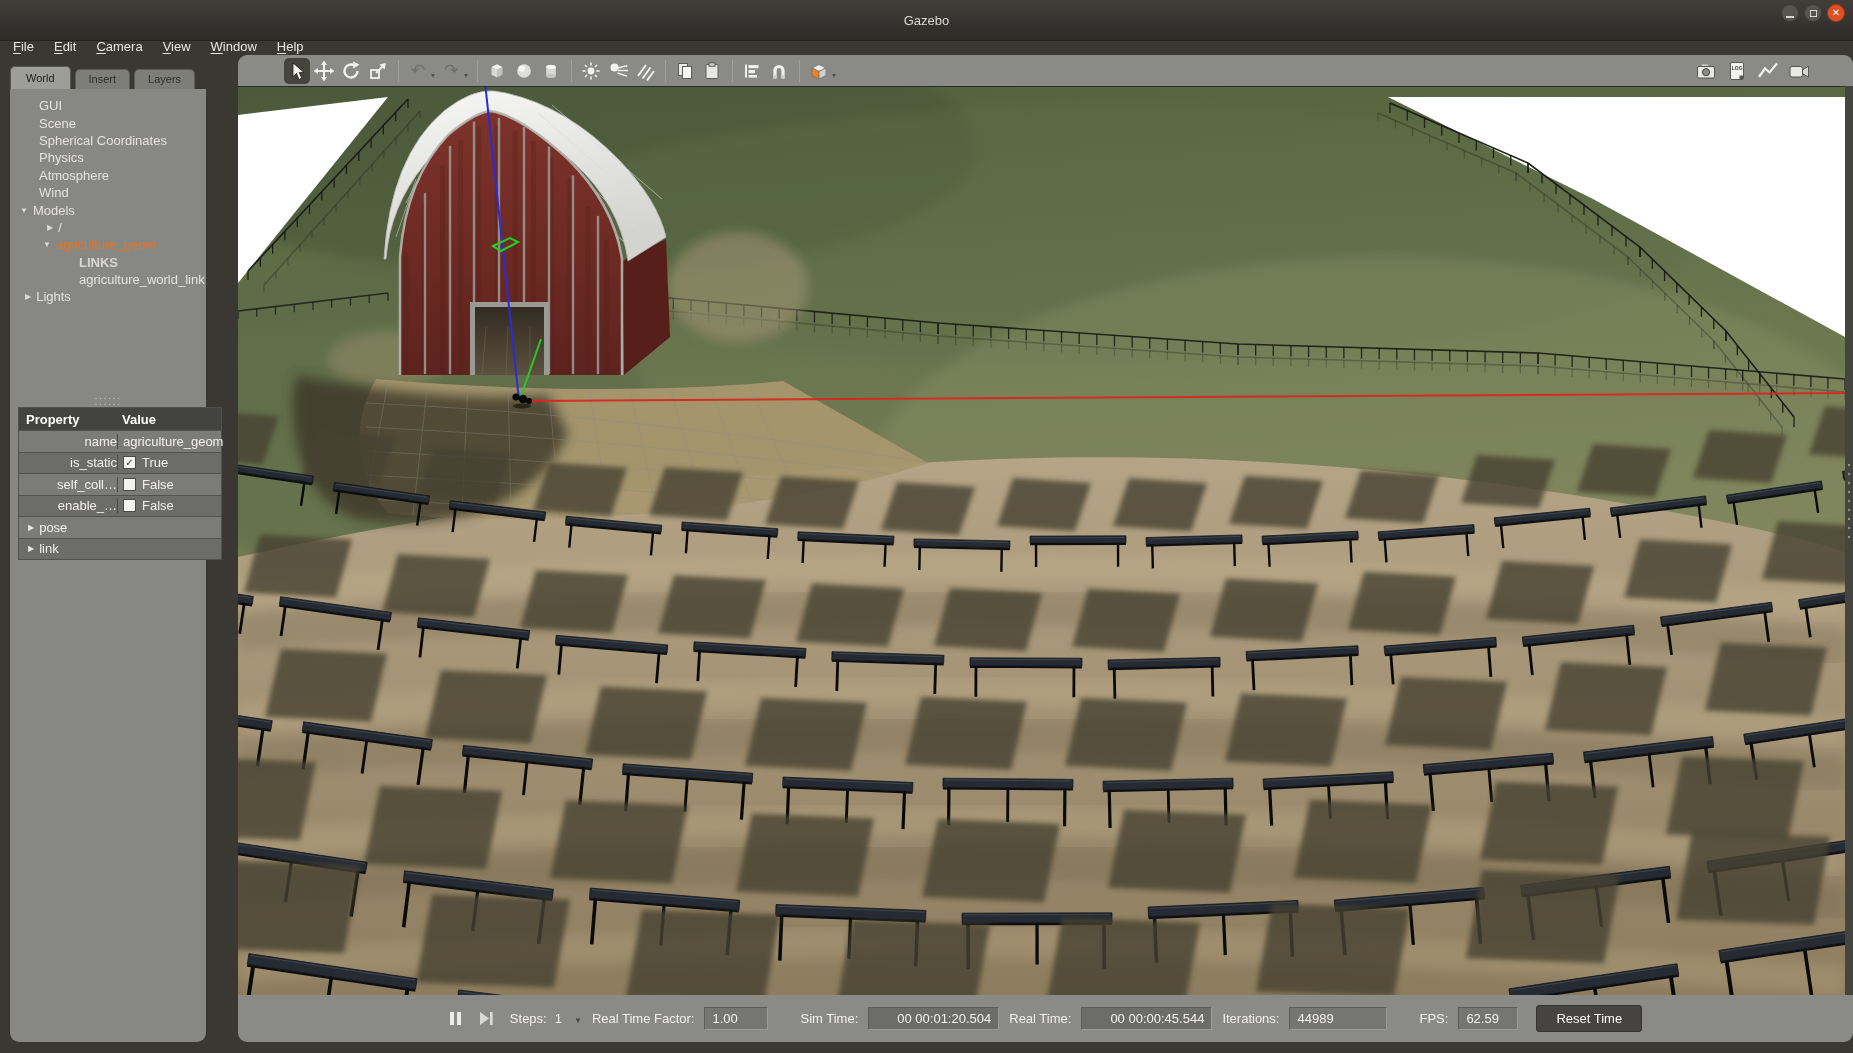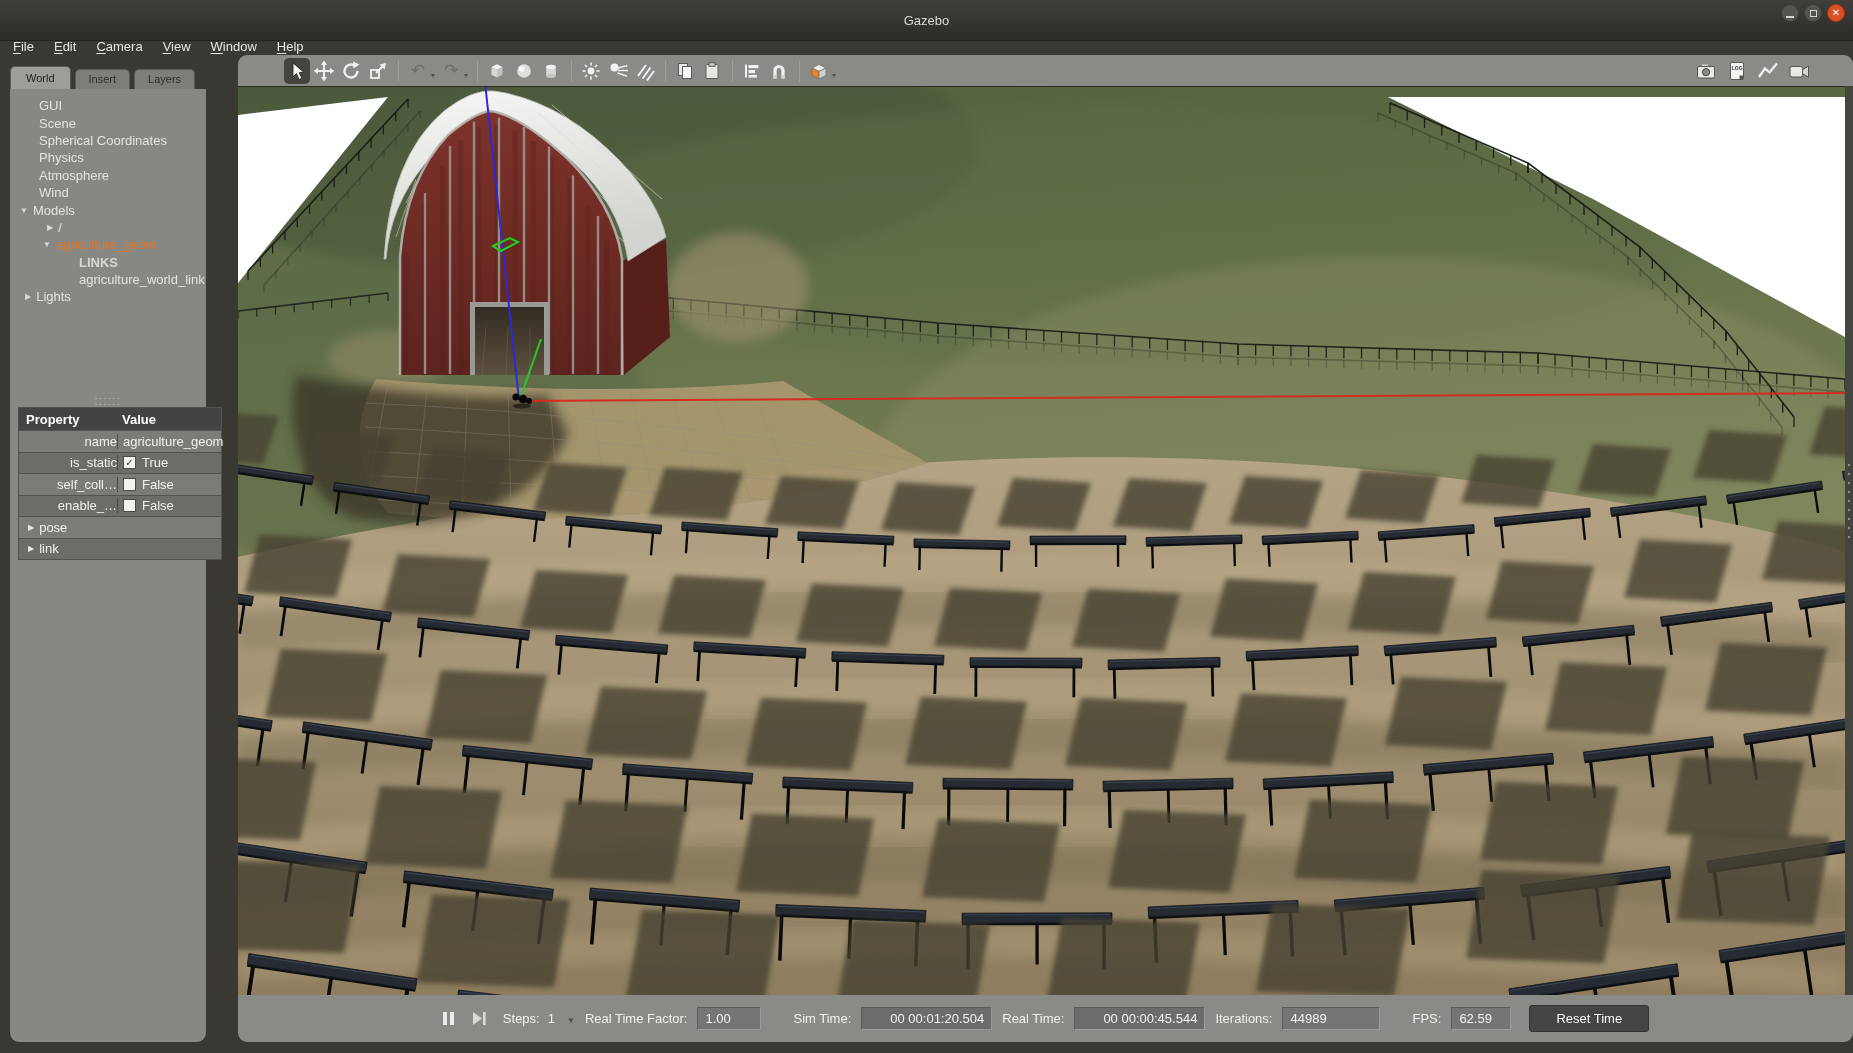--- a/index.html
+++ b/index.html
@@ -66,21 +66,21 @@
     background:repeating-linear-gradient(#949290 0 2px,transparent 2px 9px);}
   
   .bottombar{position:absolute;left:238px;top:995px;width:1615px;height:47px;background:#8a8a87;
     border-radius:0 0 9px 9px;display:flex;align-items:center;justify-content:center;gap:10px;
     color:#f3f1ee;font-size:13px;}
   .sbicon{display:flex;align-items:center;margin-right:6px;}
   .sbfield{background:#757573;border:1px solid;border-color:#5c5c59 #9b9b98 #9b9b98 #5c5c59;
     padding:3px 7px;color:#f5f3f0;white-space:nowrap;}
   .timef{background:#6c6c6a;padding-left:28px;}
   .w62{width:64px}.w104{min-width:106px}.w96{width:98px}.w70{width:60px}
-  .resetbtn{background:#454442;border:1px solid #343330;border-radius:3px;padding:5px 26px;
+  .resetbtn{background:#454442;border:1px solid #343330;border-radius:3px;padding:5px 19px;
     color:#fcfbf9;margin-left:8px;}
   .stepscaret{font-size:8px;color:#4c4b47;margin-left:2px;margin-top:4px;}
 </style>
 </head>
 <body>
 
 <div class="window">
 
   <div class="titlebar">
     <span>Gazebo</span>

